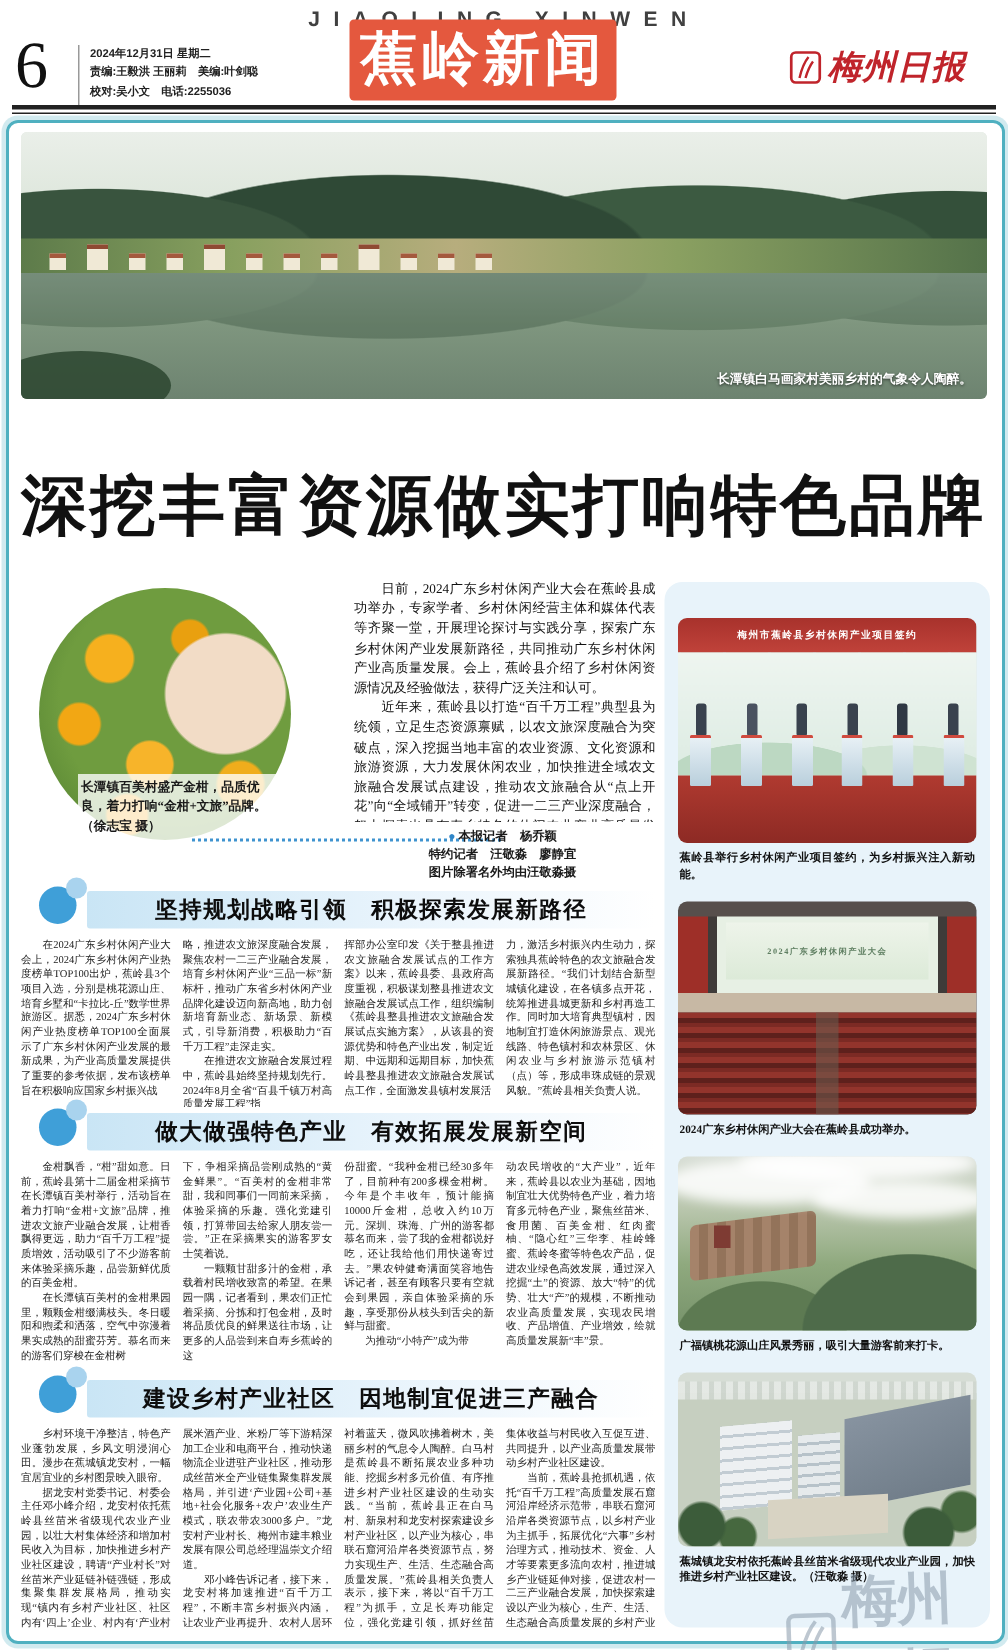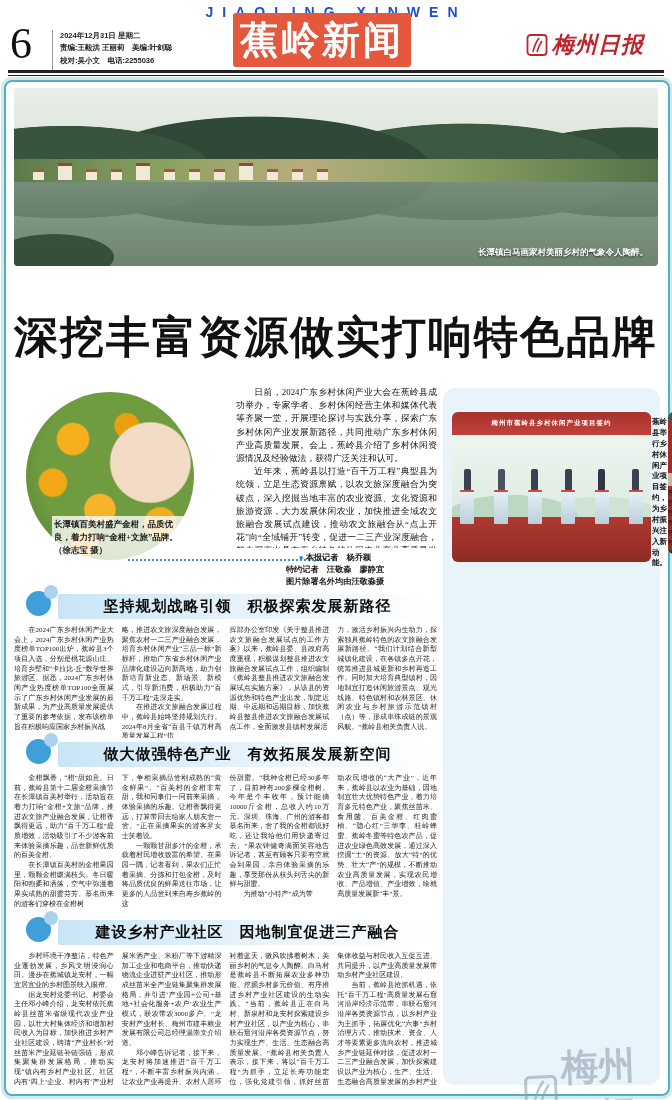--- a/index.html
+++ b/index.html
@@ -2,21 +2,21 @@
 <html><head>
 <meta charset="utf-8">
 <style>
   html,body{margin:0;padding:0;background:#fff;}
   #page{position:relative;width:672px;height:1100px;background:#fff;overflow:hidden;
         font-family:"Liberation Serif","DejaVu Serif",serif;color:#111;}
 
   
   .mast-en{position:absolute;top:4px;left:0;right:0;text-align:center;
     font-family:"Liberation Sans","DejaVu Sans",sans-serif;font-weight:bold;
-    font-size:14px;letter-spacing:9px;color:#1d4ed8;}
+    font-size:14px;letter-spacing:9px;color:#404040;}
   .pageno{position:absolute;left:10px;top:22px;font-size:44px;font-weight:400;line-height:1;}
   .mast-div{position:absolute;left:52px;top:30px;width:1px;height:40px;background:#999;}
   .mast-info{position:absolute;left:60px;top:30px;font-family:"Liberation Sans",sans-serif;
     font-size:7.5px;line-height:1.65;color:#222;font-weight:bold;}
   .title-box{position:absolute;left:233px;top:13px;width:178px;height:54px;background:#e4583e;
     border-radius:3px;display:flex;align-items:center;justify-content:center;text-align:right;}
   .title-box span{color:#fff;font-size:38px;font-weight:900;letter-spacing:3px;line-height:1;}
   .brand{position:absolute;right:28px;top:30px;display:flex;align-items:center;gap:4px;}
   .brand svg{display:block;}
   .brand span{color:#c0242b;font-size:22px;font-weight:900;font-style:italic;letter-spacing:1px;}
@@ -95,21 +95,21 @@
   .sec-bar span{font-family:"Liberation Sans","DejaVu Sans",sans-serif;font-weight:bold;
     font-size:15px;letter-spacing:1px;color:#0d0d0d;}
   .cols{display:grid;grid-template-columns:repeat(4,1fr);gap:8px;overflow:hidden;
     font-size:7px;line-height:1.38;text-align:justify;white-space:pre-line;color:#1c1c1c;}
   #sec1{top:594px;} #sec1 .cols{height:112px;}
   #sec2{top:742px;} #sec2 .cols{height:142px;}
   #sec3{top:920px;} #sec3 .cols{height:134px;}
 
   
   .panel{position:absolute;left:443px;top:388px;width:217px;height:697px;border-radius:12px;
-    background:#e8f3fa;padding:24px 9px 8px;box-sizing:border-box;display:flex;flex-direction:row;}
+    background:#e8f3fa;padding:24px 9px 8px;box-sizing:border-box;display:flex;flex-direction:column;}
   .sp{width:199px;border-radius:6px;overflow:hidden;position:relative;flex:none;}
   .sp-cap{font-size:7.5px;font-weight:bold;line-height:1.45;color:#111;margin:5px 1px 12px;text-align:justify;}
 
   
   .ph1{height:150px;background:#dfe9e4;}
   .ph1 .band{position:absolute;left:0;right:0;top:0;height:15%;
     background:linear-gradient(#a8322c,#c0423a);display:flex;align-items:center;justify-content:center;}
   .ph1 .band span{color:#fff;font-size:6.5px;letter-spacing:1px;font-weight:bold;white-space:nowrap;}
   .ph1 .backdrop{position:absolute;left:0;right:0;top:15%;height:55%;
     background:linear-gradient(#eef5f0,#dcebe2),
@@ -264,21 +264,21 @@
     <div class="sec-head">
       <div class="sec-circ-b"></div>
       <div class="sec-circ-s"></div>
       <div class="sec-bar">
         <span>做大做强特色产业　有效拓展发展新空间</span>
       </div>
     </div>
     <div class="cols">
       <div>　　金柑飘香，“柑”甜如意。日前，蕉岭县第十二届金柑采摘节在长潭镇百美村举行，活动旨在着力打响“金柑+文旅”品牌，推进农文旅产业融合发展，让柑香飘得更远，助力“百千万工程”提质增效，活动吸引了不少游客前来体验采摘乐趣，品尝新鲜优质的百美金柑。
 　　在长潭镇百美村的金柑果园里，颗颗金柑缀满枝头。冬日暖阳和煦柔和洒落，空气中弥漫着果实成熟的甜蜜芬芳。慕名而来的游客们穿梭在金柑树</div>
-      <div>下，争相采摘品尝刚成熟的“黄金鲜果”。“百美村的金柑非常甜，我和同事们一同前来采摘，体验采摘的乐趣。让柑香飘得更远，打算带回去给家人朋友尝一尝。”正在采摘果实的游客罗女士笑着说。
+      <div>下，争相采摘品尝刚成熟的“黄金鲜果”。“百美村的金柑非常甜，我和同事们一同前来采摘，体验采摘的乐趣。强化党建引领，打算带回去给家人朋友尝一尝。”正在采摘果实的游客罗女士笑着说。
 　　一颗颗甘甜多汁的金柑，承载着村民增收致富的希望。在果园一隅，记者看到，果农们正忙着采摘、分拣和打包金柑，及时将品质优良的鲜果送往市场，让更多的人品尝到来自寿乡蕉岭的这</div>
       <div>份甜蜜。“我种金柑已经30多年了，目前种有200多棵金柑树。今年是个丰收年，预计能摘10000斤金柑，总收入约10万元。深圳、珠海、广州的游客都慕名而来，尝了我的金柑都说好吃，还让我给他们用快递寄过去。”果农钟健奇满面笑容地告诉记者，甚至有顾客只要有空就会到果园，亲自体验采摘的乐趣，享受那份从枝头到舌尖的新鲜与甜蜜。
 　　为推动“小特产”成为带</div>
       <div>动农民增收的“大产业”，近年来，蕉岭县以农业为基础，因地制宜壮大优势特色产业，着力培育多元特色产业，聚焦丝苗米、食用菌、百美金柑、红肉蜜柚、“隐心红”三华李、桂岭蜂蜜、蕉岭冬蜜等特色农产品，促进农业绿色高效发展，通过深入挖掘“土”的资源、放大“特”的优势、壮大“产”的规模，不断推动农业高质量发展，实现农民增收、产品增值、产业增效，绘就高质量发展新“丰”景。</div>
     </div>
   </div>
 
   <div class="section" id="sec3">
     <div class="sec-head">
       <div class="sec-circ-b"></div>

